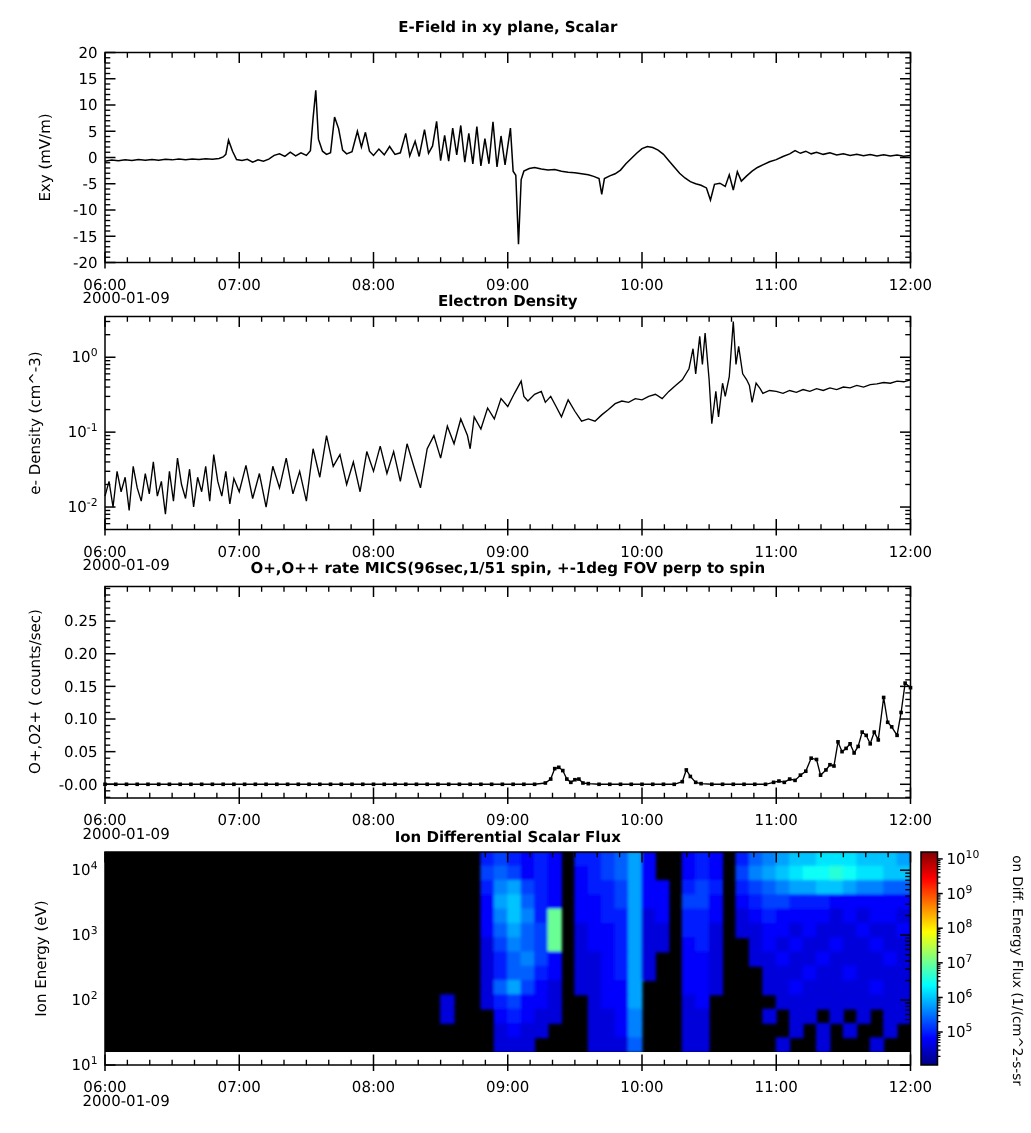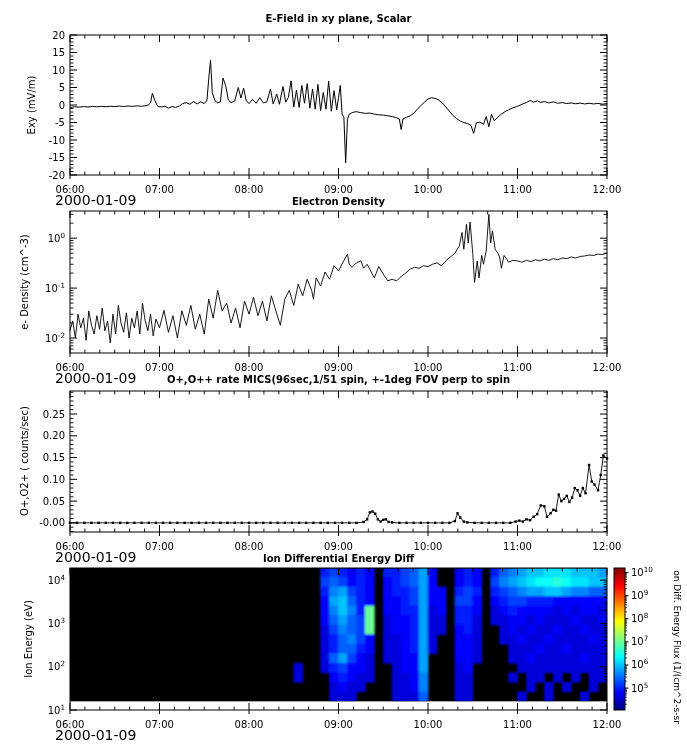--- a/index.html
+++ b/index.html
@@ -2,21 +2,21 @@
 <html><head>
 <meta charset="utf-8">
 <style>
   html,body{margin:0;padding:0;background:#fff}
   .fig{position:relative;width:687px;height:755px;background:#ffffff;
        font-family:"DejaVu Sans","Liberation Sans",sans-serif;color:#000;overflow:hidden}
   .fig svg{position:absolute;left:0;top:0}
   .fig svg text{font-family:"DejaVu Sans","Liberation Sans",sans-serif}
   .ttl{position:absolute;left:70px;width:537px;text-align:center;font-size:10px;
        font-weight:bold;line-height:11px}
-  .date{position:absolute;left:55px;font-size:14px;line-height:10px}
+  .date{position:absolute;left:55px;font-size:10px;line-height:10px}
   .ylab{position:absolute;font-size:10px;white-space:nowrap;
         transform:translate(-50%,-50%) rotate(-90deg)}
   .cblab{position:absolute;font-size:9px;white-space:nowrap;
          transform:translate(-50%,-50%) rotate(90deg)}
 </style>
 </head>
 <body>
 
 <div class="fig">
   <svg id="plot-svg" width="687" height="755" viewBox="0 0 687 755">
@@ -1202,21 +1202,21 @@
         <line x1="625" y1="577.7402475521175" x2="627" y2="577.7402475521175" stroke="#000" stroke-width="0.8"></line>
         <line x1="625" y1="576.1944842793456" x2="627" y2="576.1944842793456" stroke="#000" stroke-width="0.8"></line>
         <line x1="625" y1="574.8554832271778" x2="627" y2="574.8554832271778" stroke="#000" stroke-width="0.8"></line>
         <line x1="625" y1="573.6744005950595" x2="627" y2="573.6744005950595" stroke="#000" stroke-width="0.8"></line>
       </g>
     </svg>
 
   <div class="ttl" style="top:196px">Electron Density</div>
   <div class="ttl" style="top:13px">E-Field in xy plane, Scalar</div>
   <div class="ttl" style="top:374px">O+,O++ rate MICS(96sec,1/51 spin, +-1deg FOV perp to spin</div>
-  <div class="ttl" style="top:553px">Ion Differential Energy Diff</div>
+  <div class="ttl" style="top:553px">Ion Differential Scalar Flux</div>
 
   <div class="date" style="top:195px">2000-01-09</div>
   <div class="date" style="top:373px">2000-01-09</div>
   <div class="date" style="top:552px">2000-01-09</div>
   <div class="date" style="top:730px">2000-01-09</div>
 
   <div class="ylab" style="left:31px;top:105px">Exy (mV/m)</div>
   <div class="ylab" style="left:24px;top:282px">e- Density (cm^-3)</div>
   <div class="ylab" style="left:24px;top:461px">O+,O2+ ( counts/sec)</div>
   <div class="ylab" style="left:28px;top:639px">Ion Energy (eV)</div>

